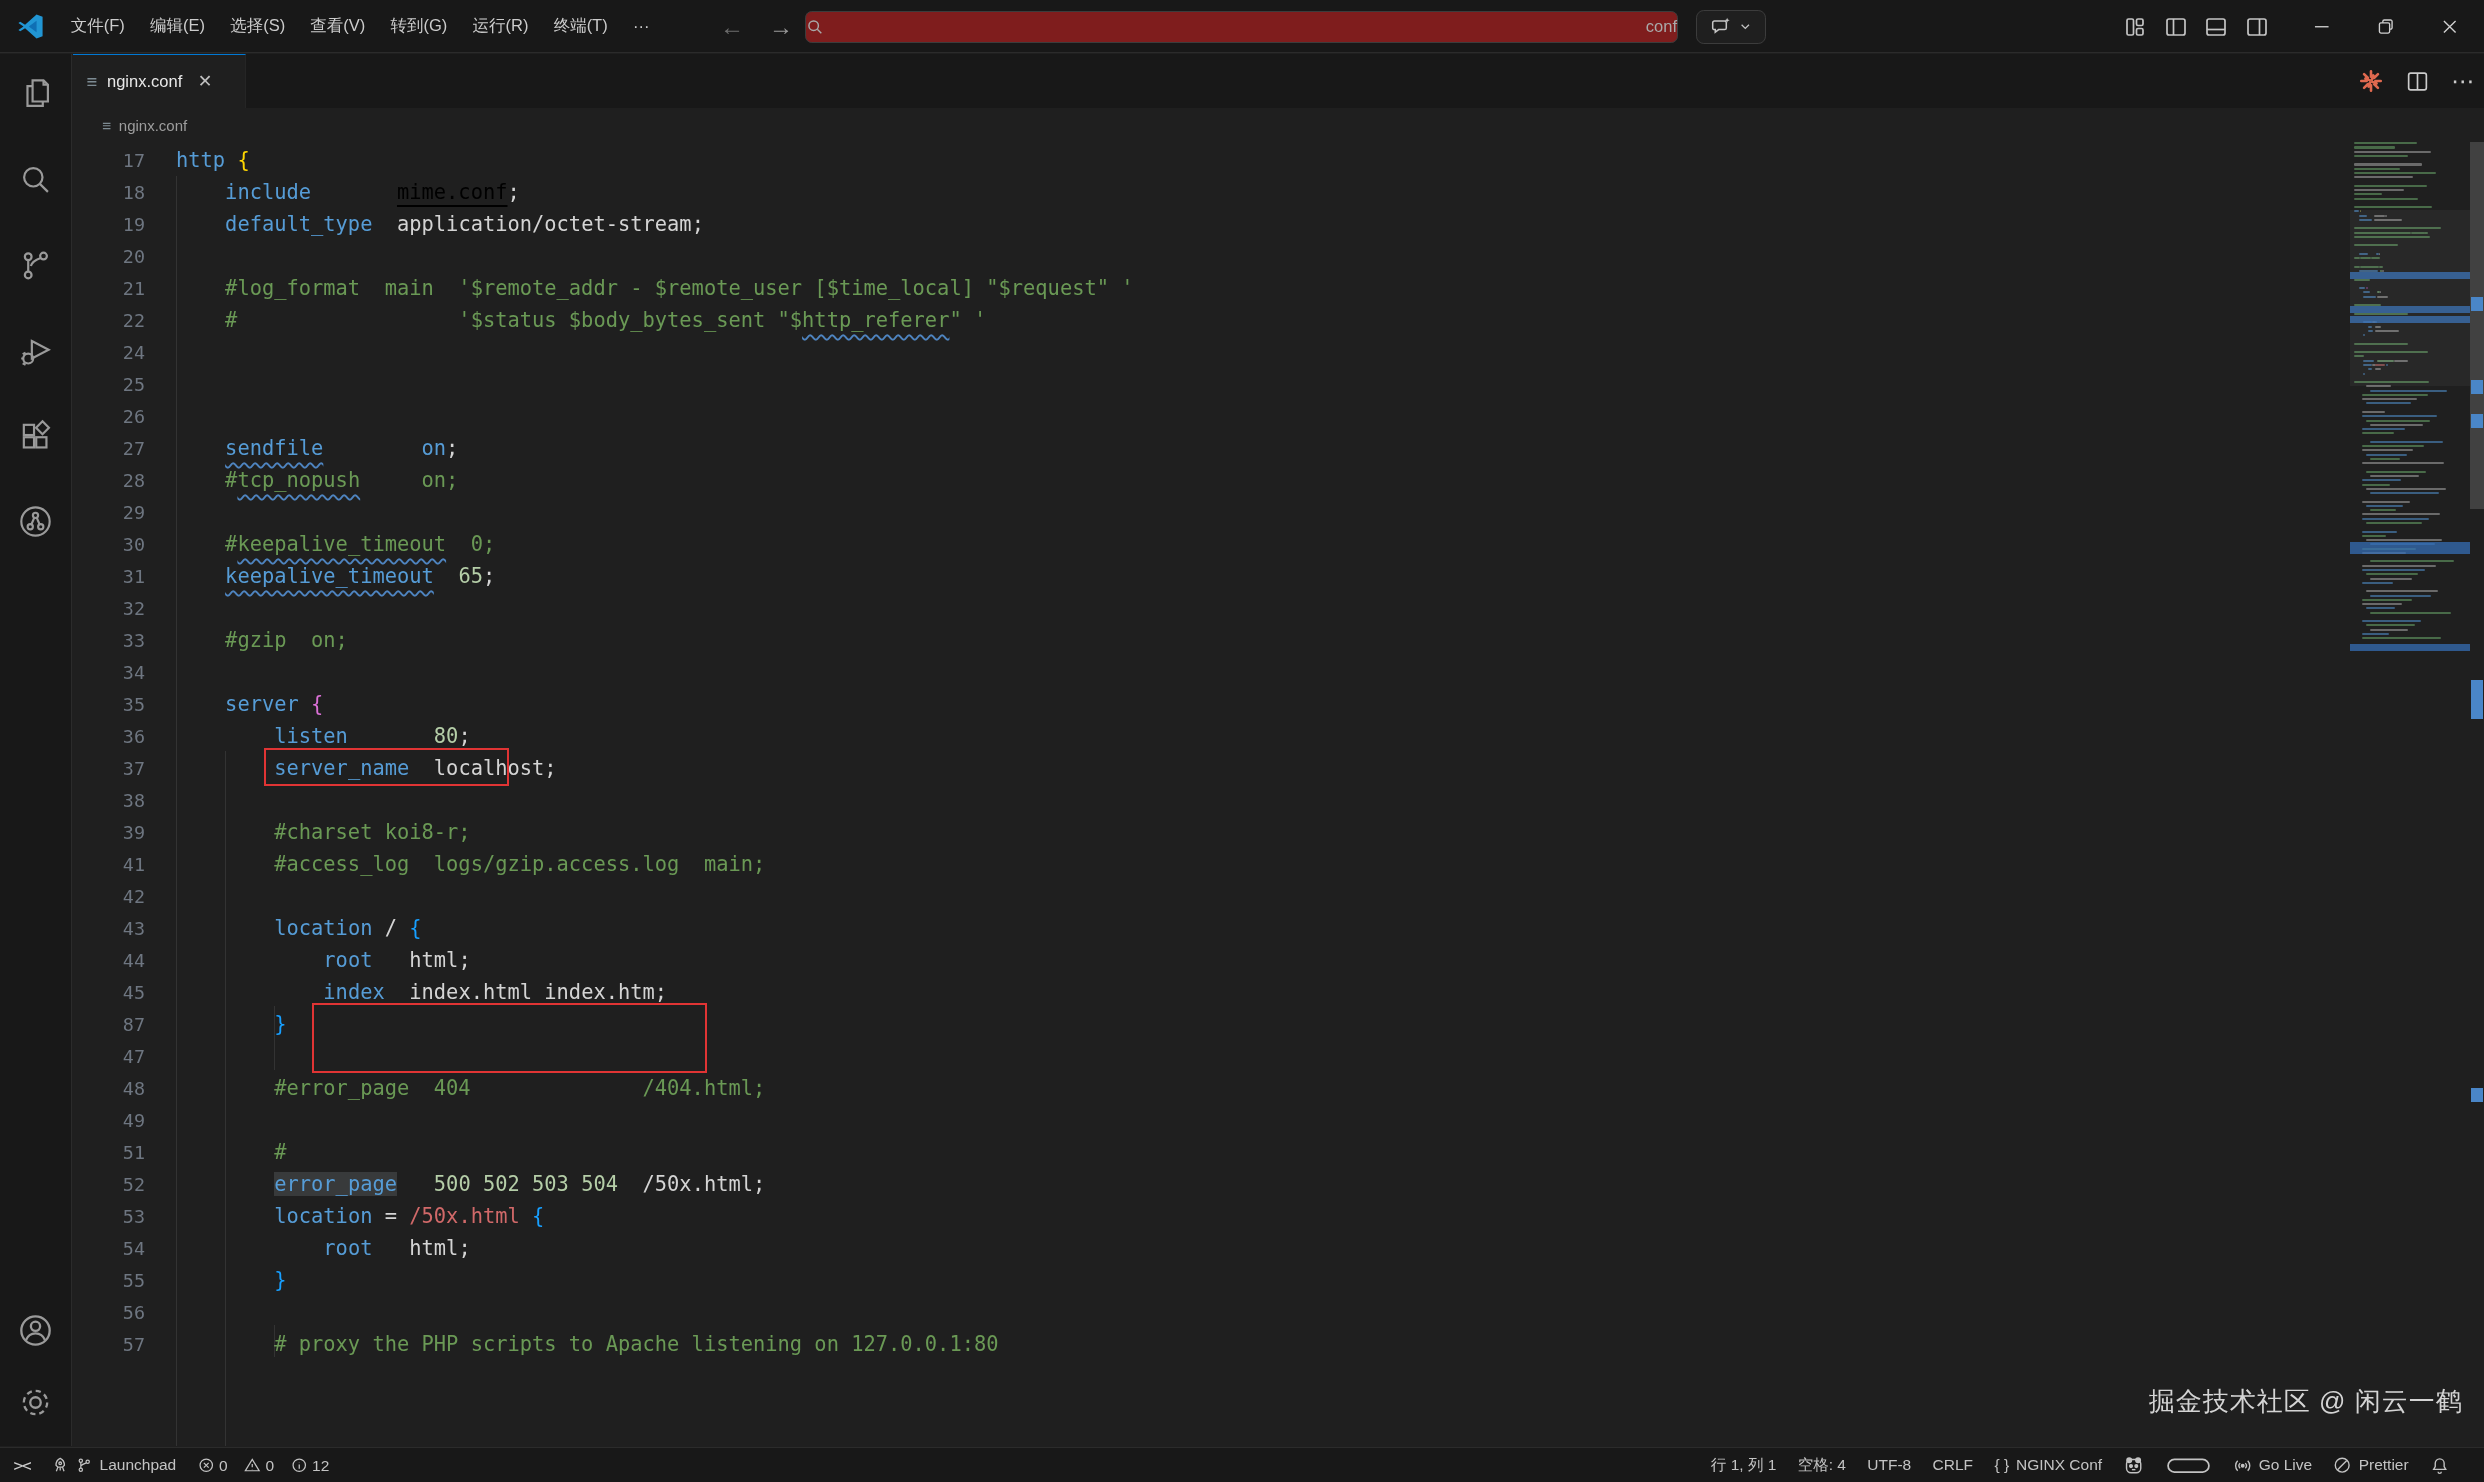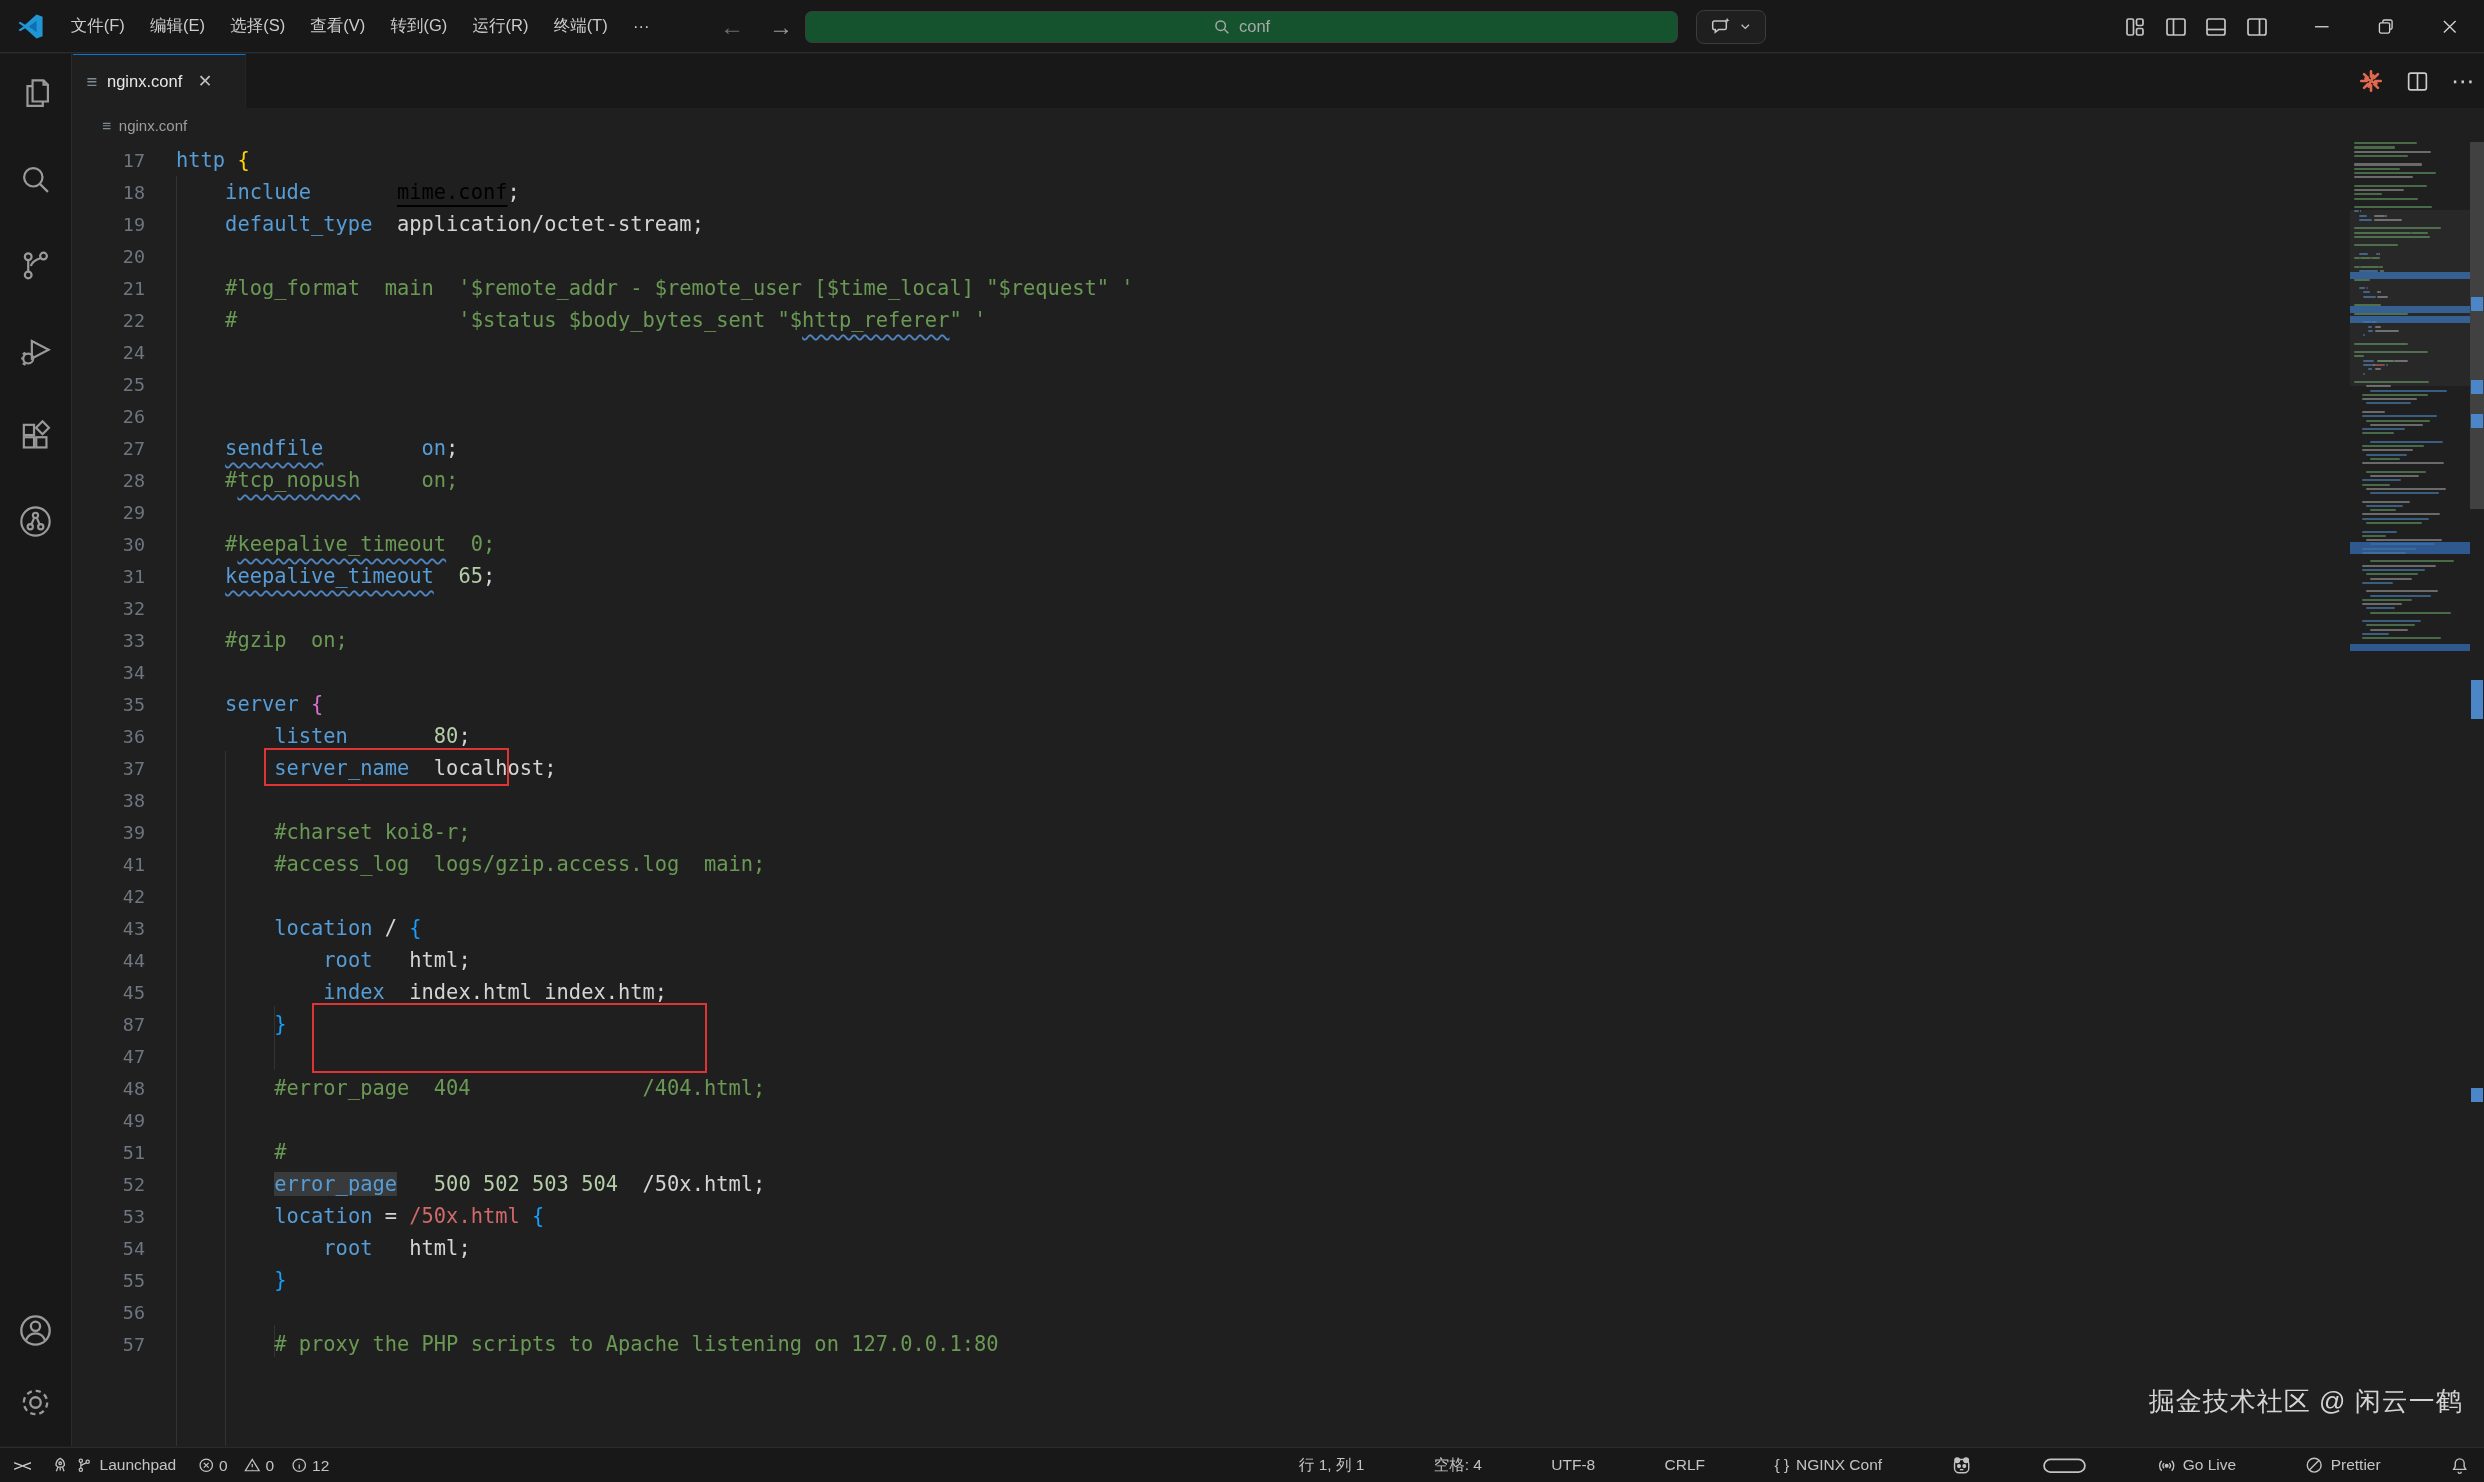--- a/index.html
+++ b/index.html
@@ -6,22 +6,22 @@
   html,body { width:2484px; height:1483px; overflow:hidden; background:#1f1f1f;
     font-family:"Liberation Sans", sans-serif; }
   .titlebar { position:absolute; left:0; top:0; width:2484px; height:53px; background:#181818;
     border-bottom:1px solid #2b2b2b; display:flex; align-items:center; }
   .vslogo { width:29px; height:29px; margin:0 13.6px 0 15.5px; }
   .menubar { display:flex; align-items:center; }
   .menu-item { color:#cccccc; font-size:16.5px; padding:5.8px 12.6px; border-radius:5.8px; cursor:default; }
   .nav-arrows { position:absolute; left:720px; top:0; height:53px; display:flex; align-items:center; gap:25px; }
   .nav-arrow { font-size:24px; color:#9a9a9a; }
   .nav-arrow.dim { color:#6e6e6e; }
-  .cmdcenter { position:absolute; left:805px; top:10.7px; width:873px; height:32px; background:#14532d;
-    border:1px solid #3c3c3c; border-radius:6.8px; display:flex; align-items:center; justify-content:center;
+  .cmdcenter { position:absolute; left:805px; top:10.7px; width:873px; height:32px; background:#7f1d1d;
+    border:1px solid #3c3c3c; border-radius:6.8px; display:flex; align-items:center; justify-content:space-between;
     color:#a9a9a9; font-size:16.5px; gap:8.7px; }
   .copilot-btn { position:absolute; left:1696px; top:9.7px; width:70px; height:34px; border:1px solid #3c3c3c;
     background:#1f1f1f; border-radius:7.8px; display:flex; align-items:center; justify-content:center; gap:7.8px; color:#c5c5c5; }
   .layout-icons { position:absolute; left:2123px; top:0; height:53px; display:flex; align-items:center; gap:16.5px; }
   .win-controls { position:absolute; left:2290px; top:0; height:53px; display:flex; align-items:center; }
   .win-btn { width:64px; height:53px; display:flex; align-items:center; justify-content:center; color:#d0d0d0; }
   .activitybar { position:absolute; left:0; top:54px; width:72px; height:1392px; background:#181818;
     border-right:1px solid #2b2b2b; display:flex; flex-direction:column; align-items:center; }
   .act-icon { width:72px; height:72px; display:flex; align-items:center; justify-content:center; }
   .act-spacer { flex:1; }
@@ -53,21 +53,21 @@
   .mm-line { position:absolute; height:2.3px; border-radius:1px; }
   .mm-hl { position:absolute; left:0; width:120px; background:rgba(54,110,180,0.75); }
   .scrollbar { position:absolute; right:0; top:-33px; width:13.6px; height:1337px; }
   .sb-thumb { position:absolute; left:0; top:0; width:13.6px; height:400px; background:rgba(121,121,121,0.38); }
   .sb-mark { position:absolute; left:1px; width:11.6px; background:#4a86c8; }
   .watermark { position:absolute; right:21.3px; bottom:27px; color:#d4d4d4; font-size:26px; letter-spacing:1px; }
   .statusbar { position:absolute; left:0; top:1447px; width:2484px; height:36px; background:#181818;
     border-top:1px solid #2b2b2b; display:flex; align-items:center; color:#c3c3c3; font-size:15.5px; }
   .sb-item { display:flex; align-items:center; gap:6.8px; padding:0 10.7px; height:100%; }
   .sb-left { display:flex; align-items:center; }
-  .sb-right { margin-left:auto; display:flex; align-items:center; padding-right:1px;gap:48px; }
+  .sb-right { margin-left:auto; display:flex; align-items:center; padding-right:21px; }
   .remote-glyph { font-family:"DejaVu Sans Mono", monospace; font-size:16.5px; color:#cccccc; letter-spacing:-1.9px; }
   .prob { display:flex; align-items:center; gap:4.9px; margin-right:9.7px; }
   svg.ic { display:block; }
 </style>
 </head>
 <body>
 
 <div class="titlebar">
   <svg class="vslogo" viewBox="0 0 24 24">
     <path fill="#2196d4" d="M17 2l5 2v16l-5 2-9.5-8.5L3.5 16 2 14.8 6.2 12 2 9.2 3.5 8l4 2.5L17 2z"></path>

